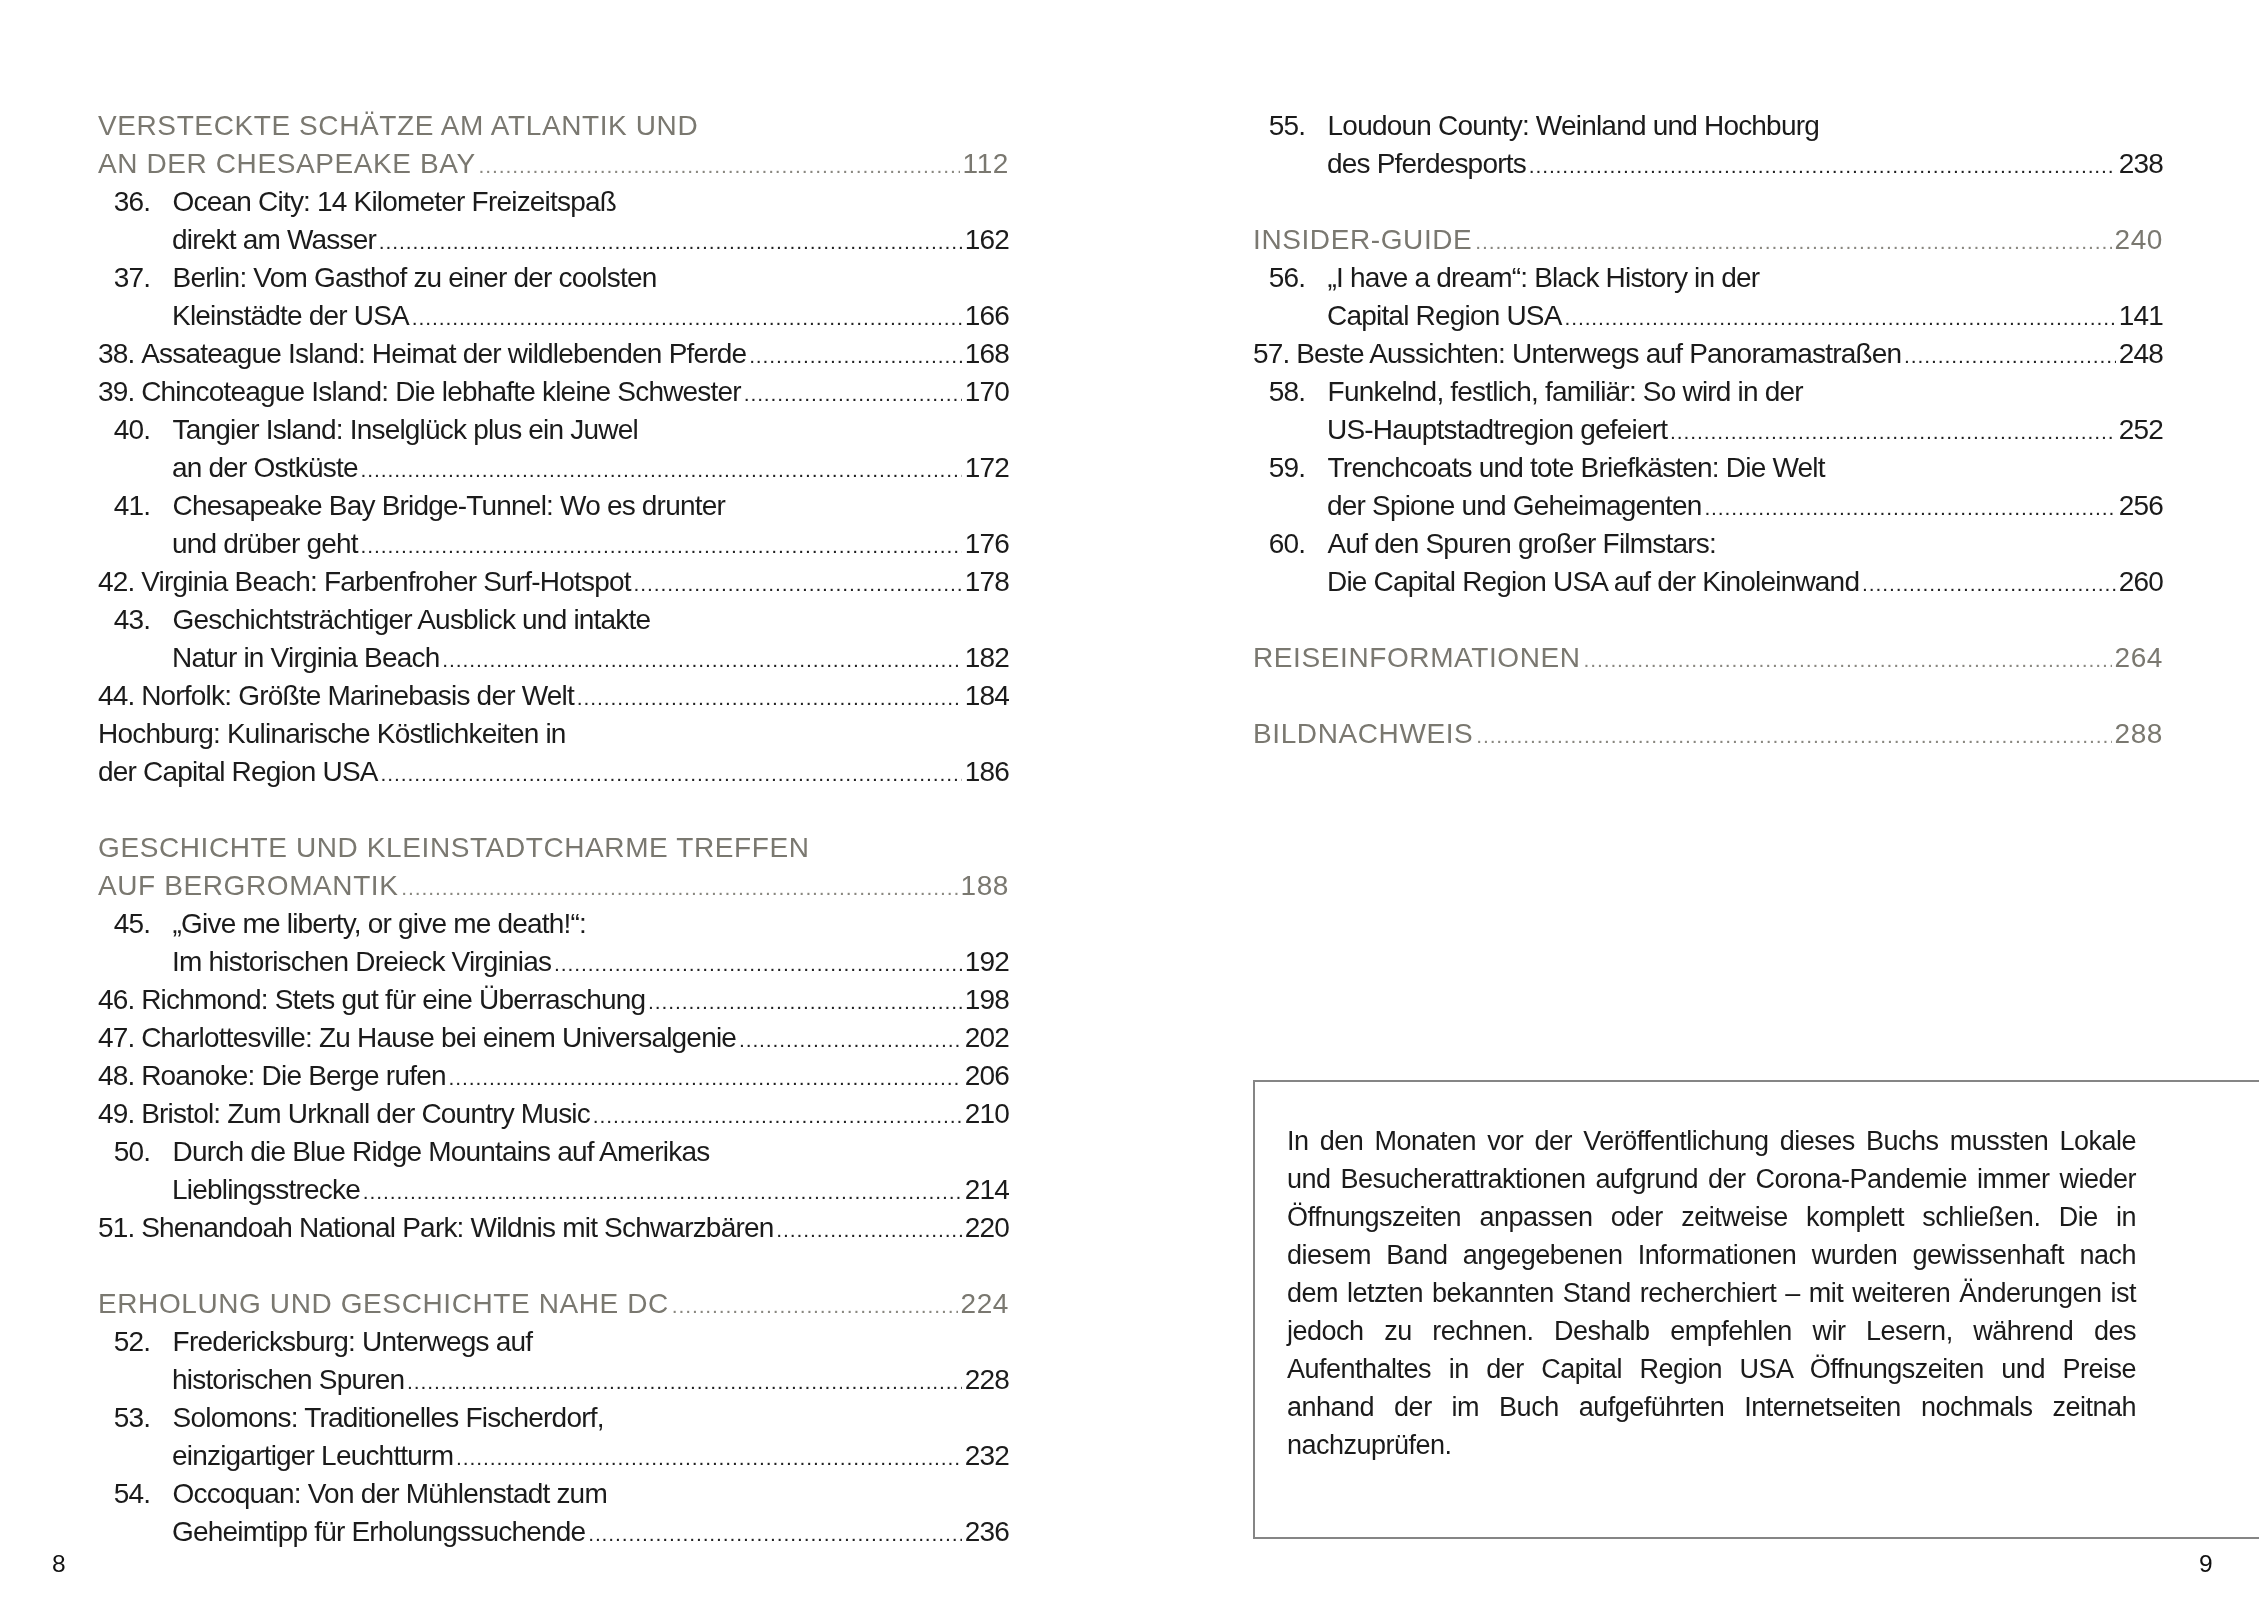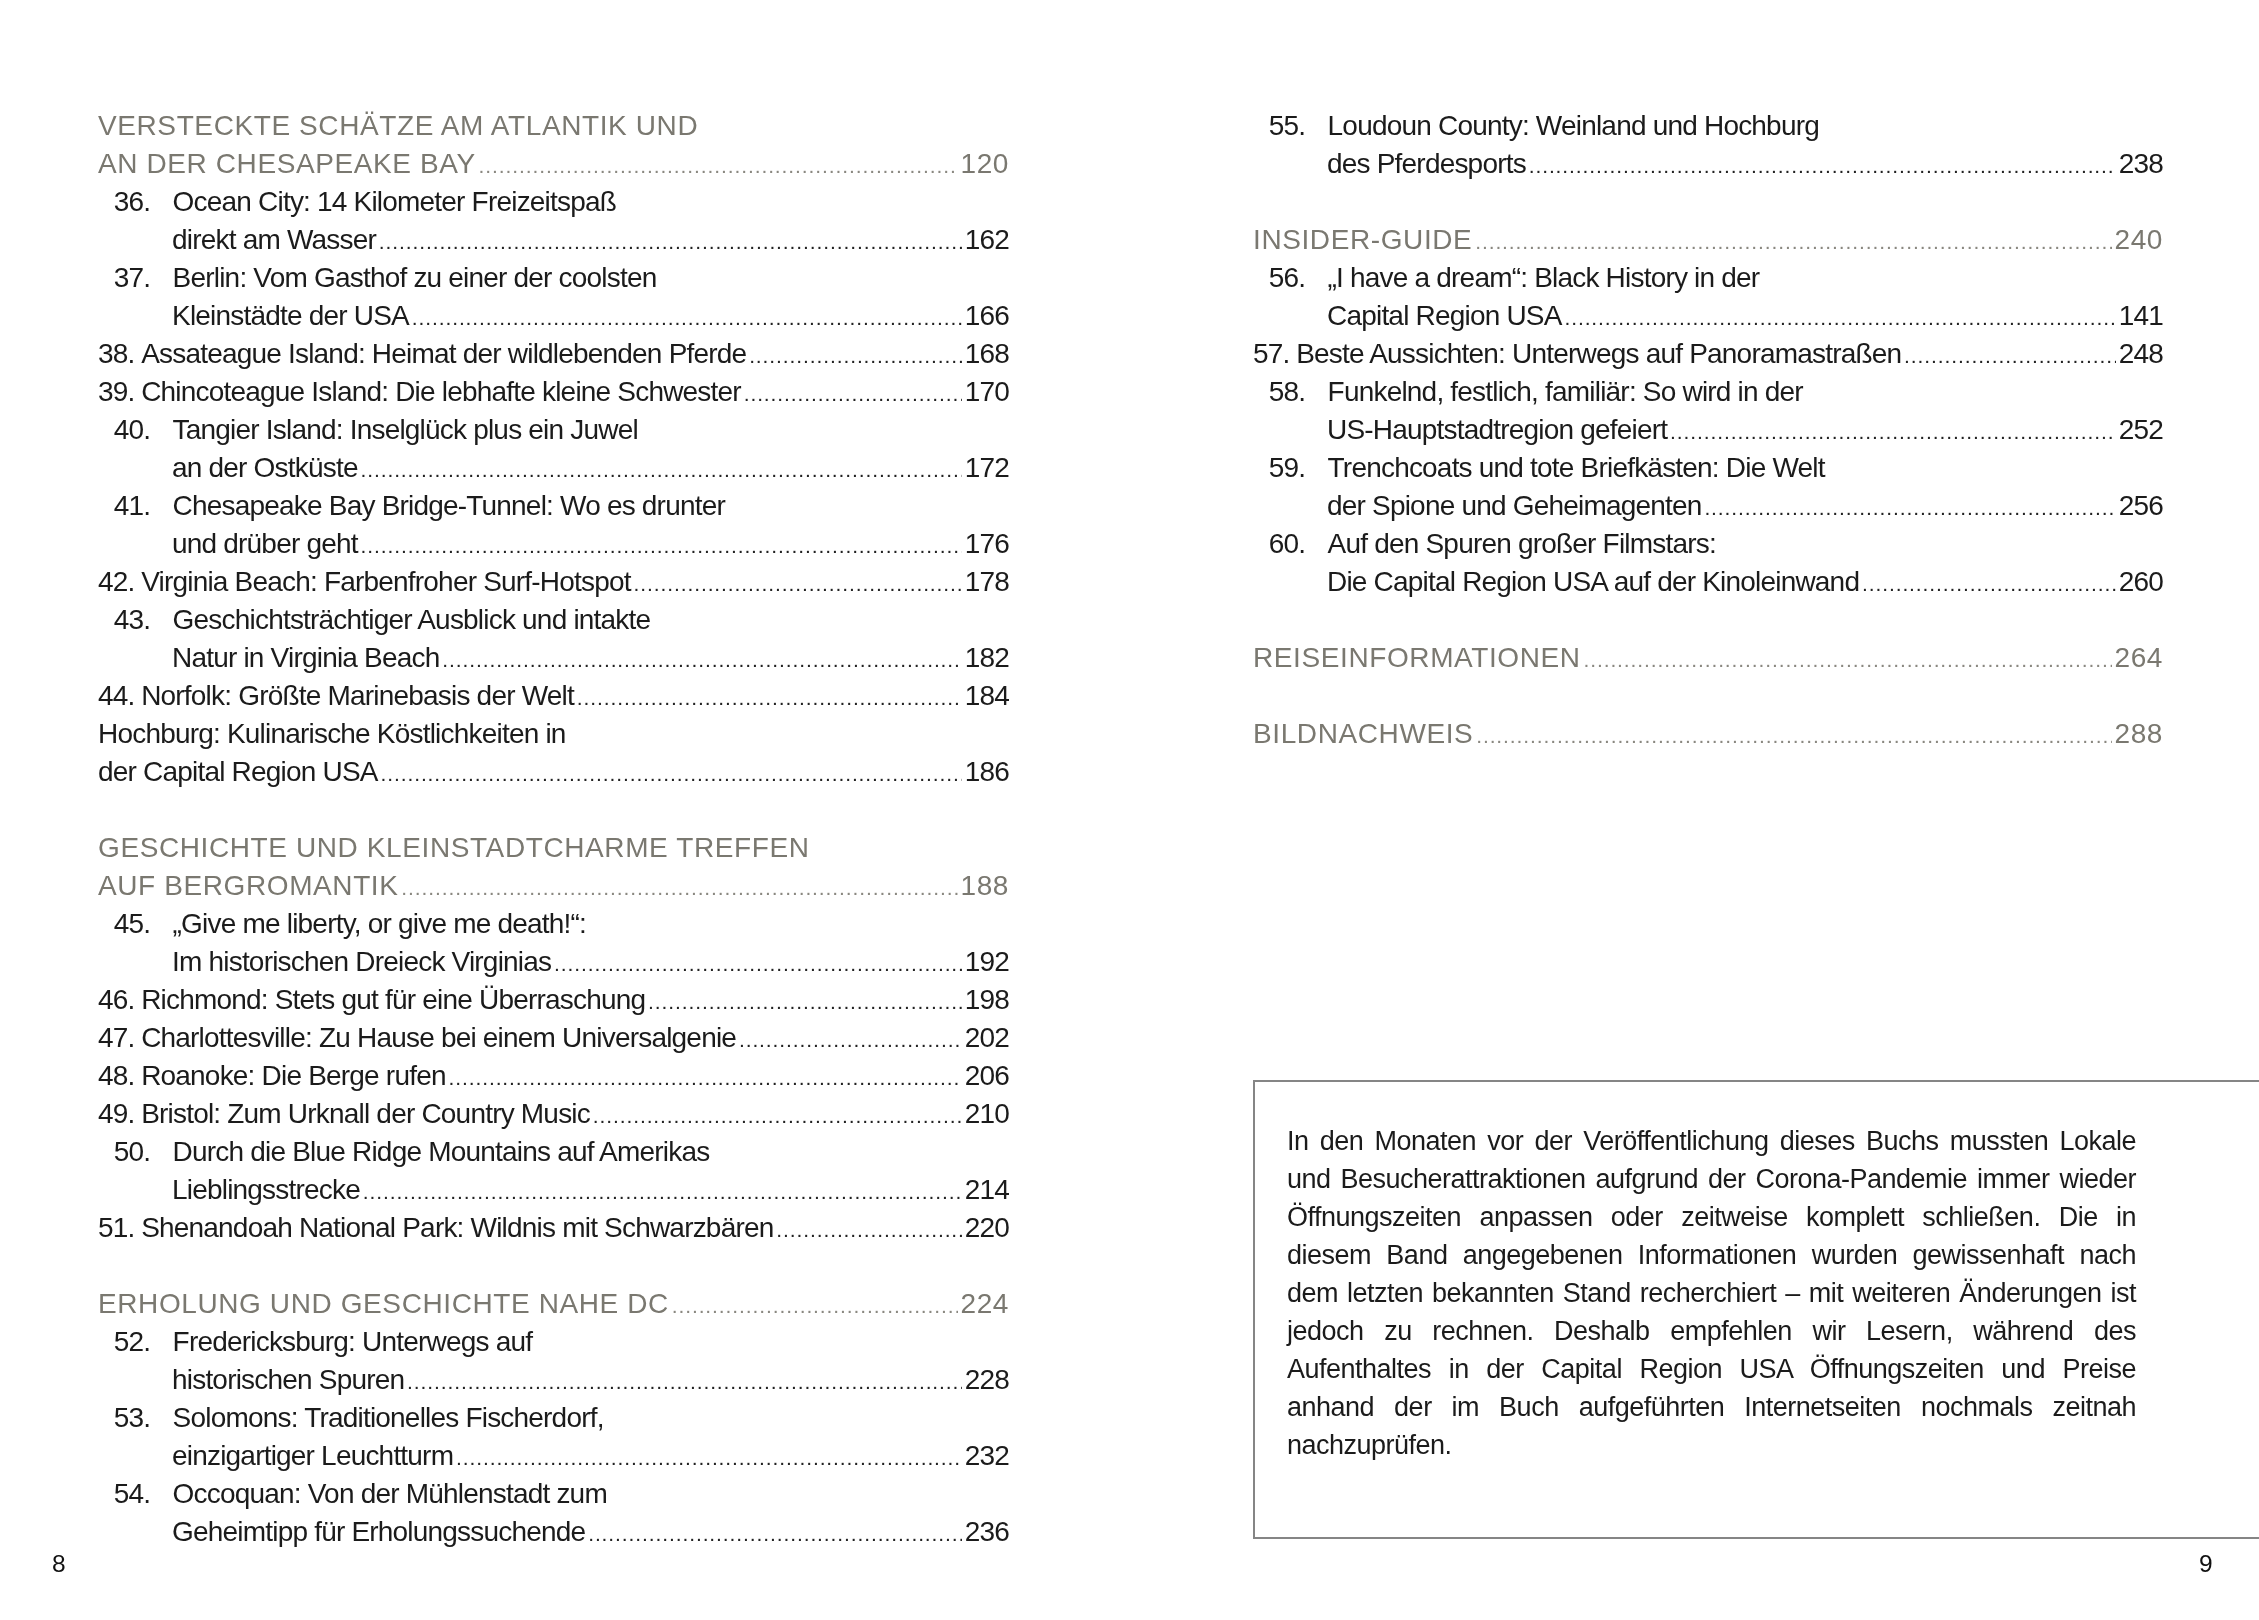--- a/index.html
+++ b/index.html
@@ -30,21 +30,21 @@
 </head>
 <body>
 
 <div class="col left" id="left-col">
     <div class="line heading">
       <span class="title">VERSTECKTE SCHÄTZE AM ATLANTIK UND</span>
     </div>
     <div class="line heading">
       <span class="title">AN DER CHESAPEAKE BAY</span>
       <span class="leader"></span>
-      <span class="page">120</span>
+      <span class="page">112</span>
     </div>
     <div class="line">
       <span class="num-text">36.</span>
       <span class="title">Ocean City: 14 Kilometer Freizeitspaß</span>
     </div>
     <div class="line">
       <span style="width: 74px; flex: 0 0 auto;"></span>
       <span class="title">direkt am Wasser</span>
       <span class="leader"></span>
       <span class="page">162</span>

